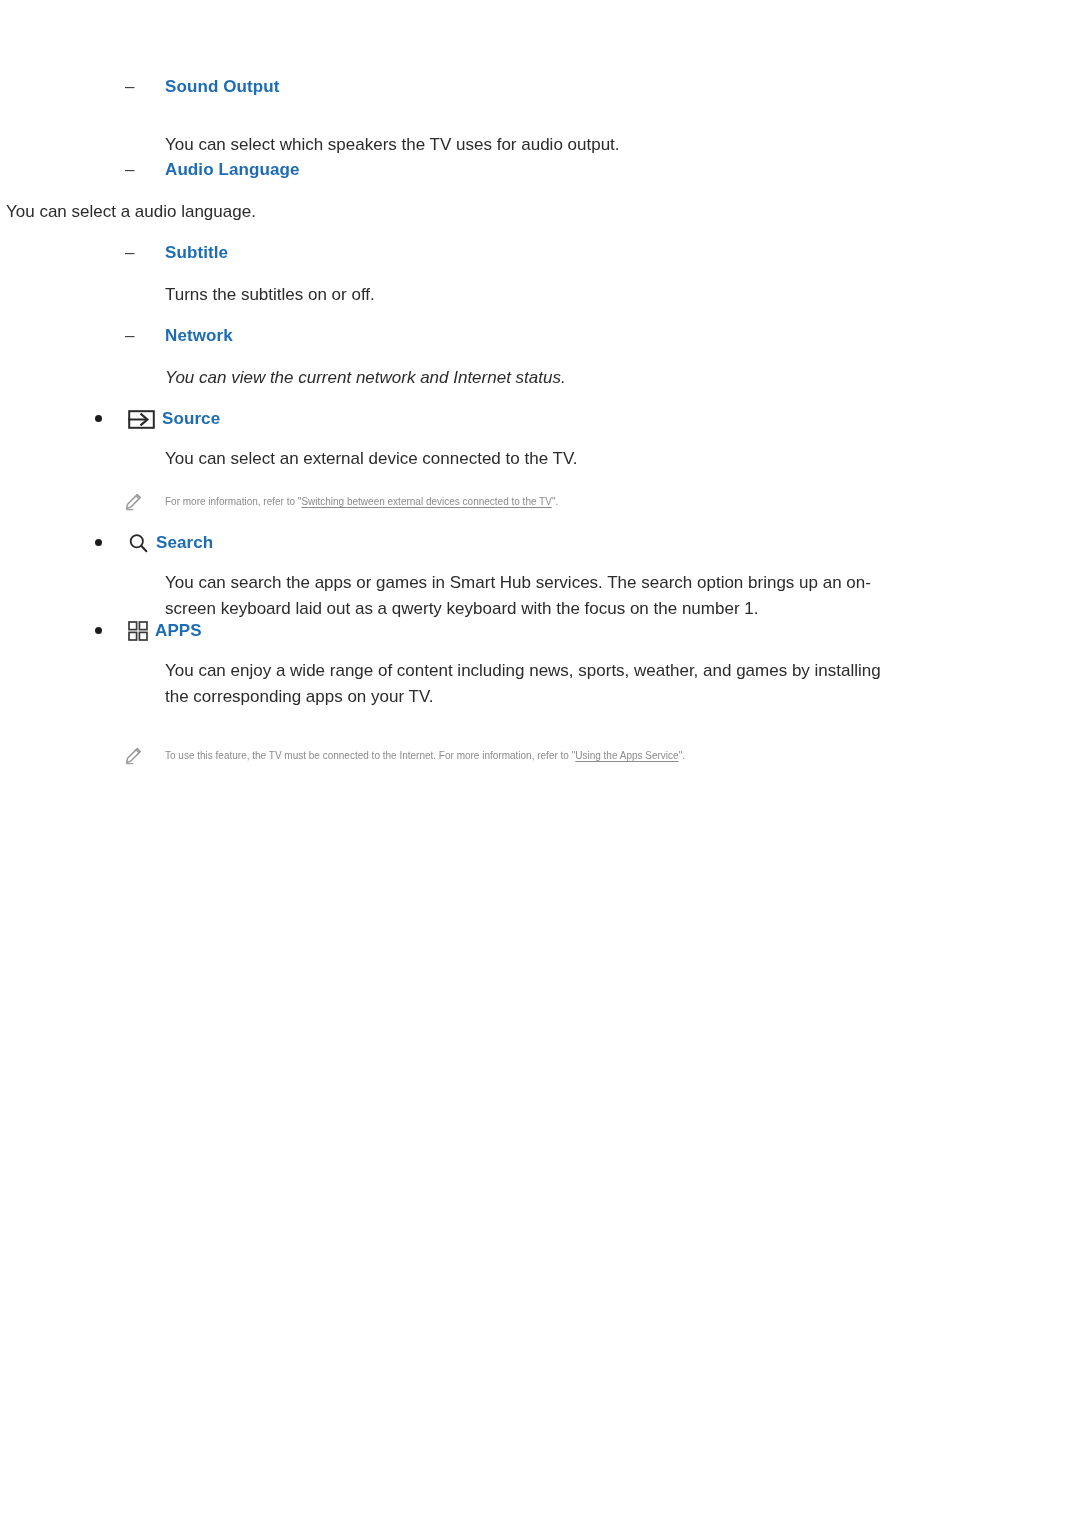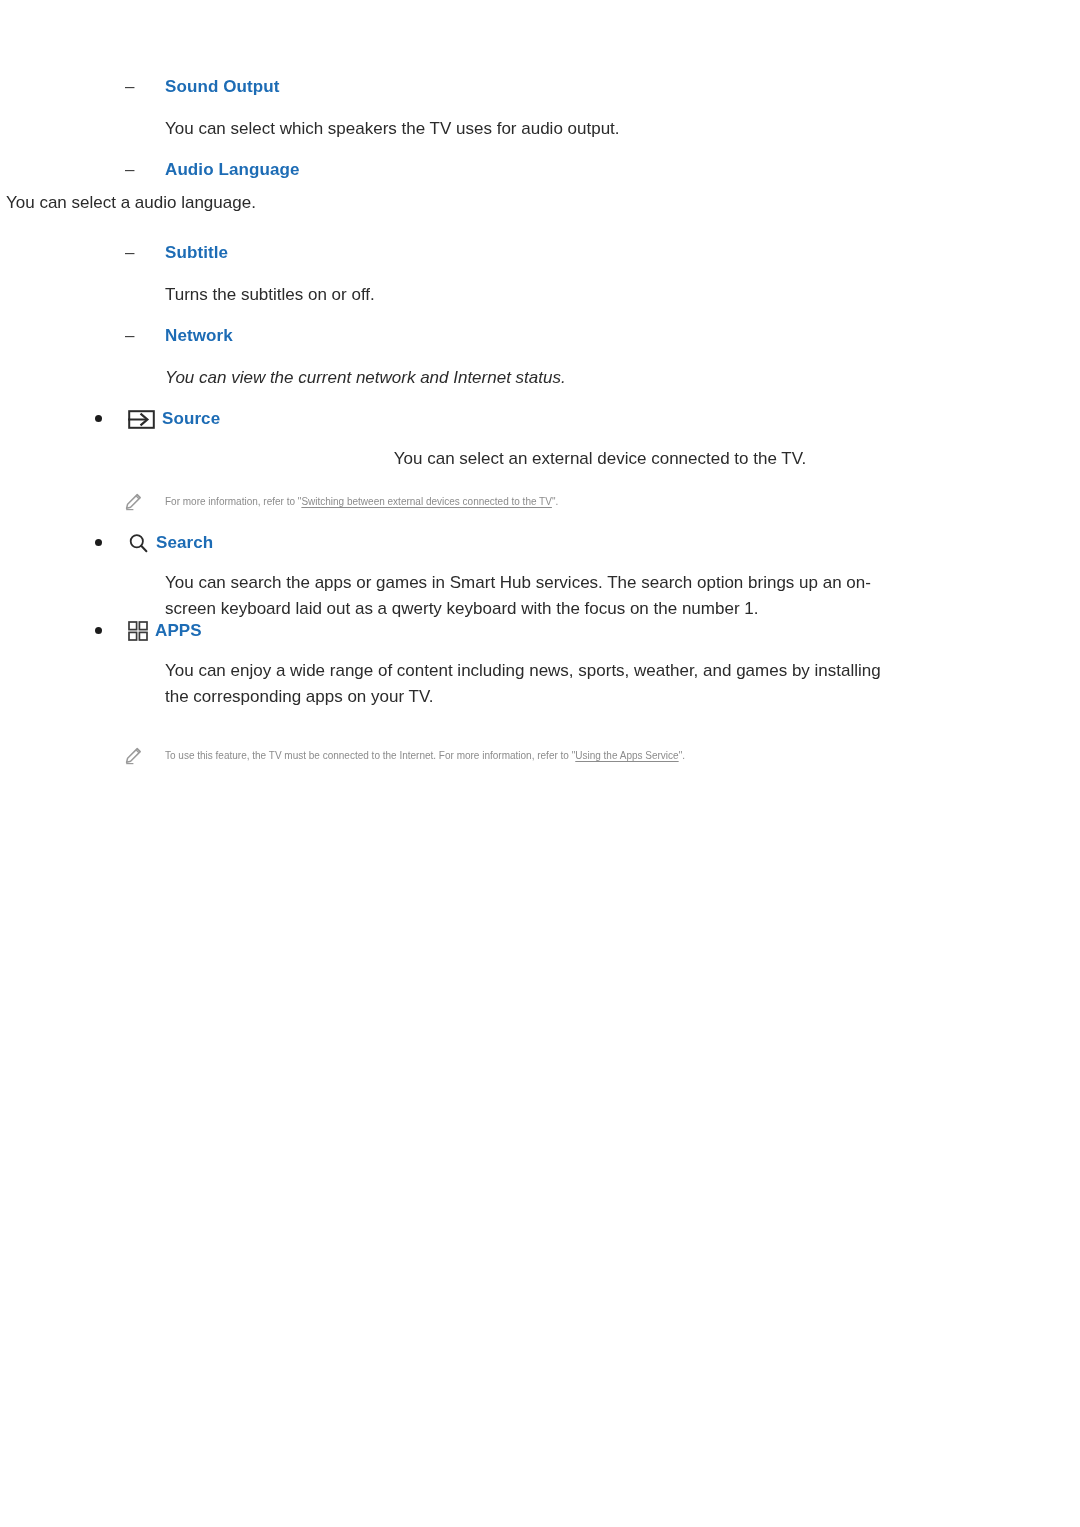--- a/index.html
+++ b/index.html
@@ -121,48 +121,48 @@
 </head>
 <body>
 
 <div class="page">
 
   <div class="row" style="position:absolute; left:0; top:74px; width:1080px;">
     <div class="sub-item">
       <span class="dash">–</span>
       <span class="sub-heading">Sound Output</span>
     </div>
-    <div class="body-text" style="margin-top:16px;">You can select which speakers the TV uses for audio output.</div>
+    <div class="body-text" style="margin-top:32px;">You can select which speakers the TV uses for audio output.</div>
   </div>
 
   <div class="row" style="position:absolute; left:0; top:157px; width:1080px;">
     <div class="sub-item">
       <span class="dash">–</span>
       <span class="sub-heading">Audio Language</span>
     </div>
-    <div class="body-text" style="margin-top:7px;padding-left:6px;">You can select a audio language.</div>
+    <div class="body-text" style="margin-top:16px;padding-left:6px;">You can select a audio language.</div>
   </div>
 
   <div class="row" style="position:absolute; left:0; top:240px; width:1080px;">
     <div class="sub-item">
       <span class="dash">–</span>
       <span class="sub-heading">Subtitle</span>
     </div>
     <div class="body-text" style="margin-top:16px;">Turns the subtitles on or off.</div>
   </div>
 
   <div class="row" style="position:absolute; left:0; top:323px; width:1080px;">
     <div class="sub-item">
       <span class="dash">–</span>
       <span class="sub-heading">Network</span>
     </div>
     <div class="body-text" style="margin-top:16px;font-style:italic;">You can view the current network and Internet status.</div>
   </div>
 
-  <div class="row" style="position:absolute; left:0; top:406px; width:1080px;text-align:center;">
+  <div class="row" style="position:absolute; left:0; top:406px; width:1080px;">
     <div class="bullet-item">
       <span class="dot"></span>
       <span class="icon-slot">
         <svg width="27" height="19" viewBox="0 0 27 19" aria-hidden="true">
           <rect x="1.2" y="1.2" width="24.6" height="16.6" fill="none" stroke="#2b2b2b" stroke-width="2"></rect>
           <line x1="-1" y1="9.5" x2="19" y2="9.5" stroke="#2b2b2b" stroke-width="2"></line>
           <polyline points="12.5,3.6 19.4,9.5 12.5,15.4" fill="none" stroke="#2b2b2b" stroke-width="2.2" stroke-linejoin="miter"></polyline>
         </svg>
       </span>
       <span class="bullet-label">Source</span>

